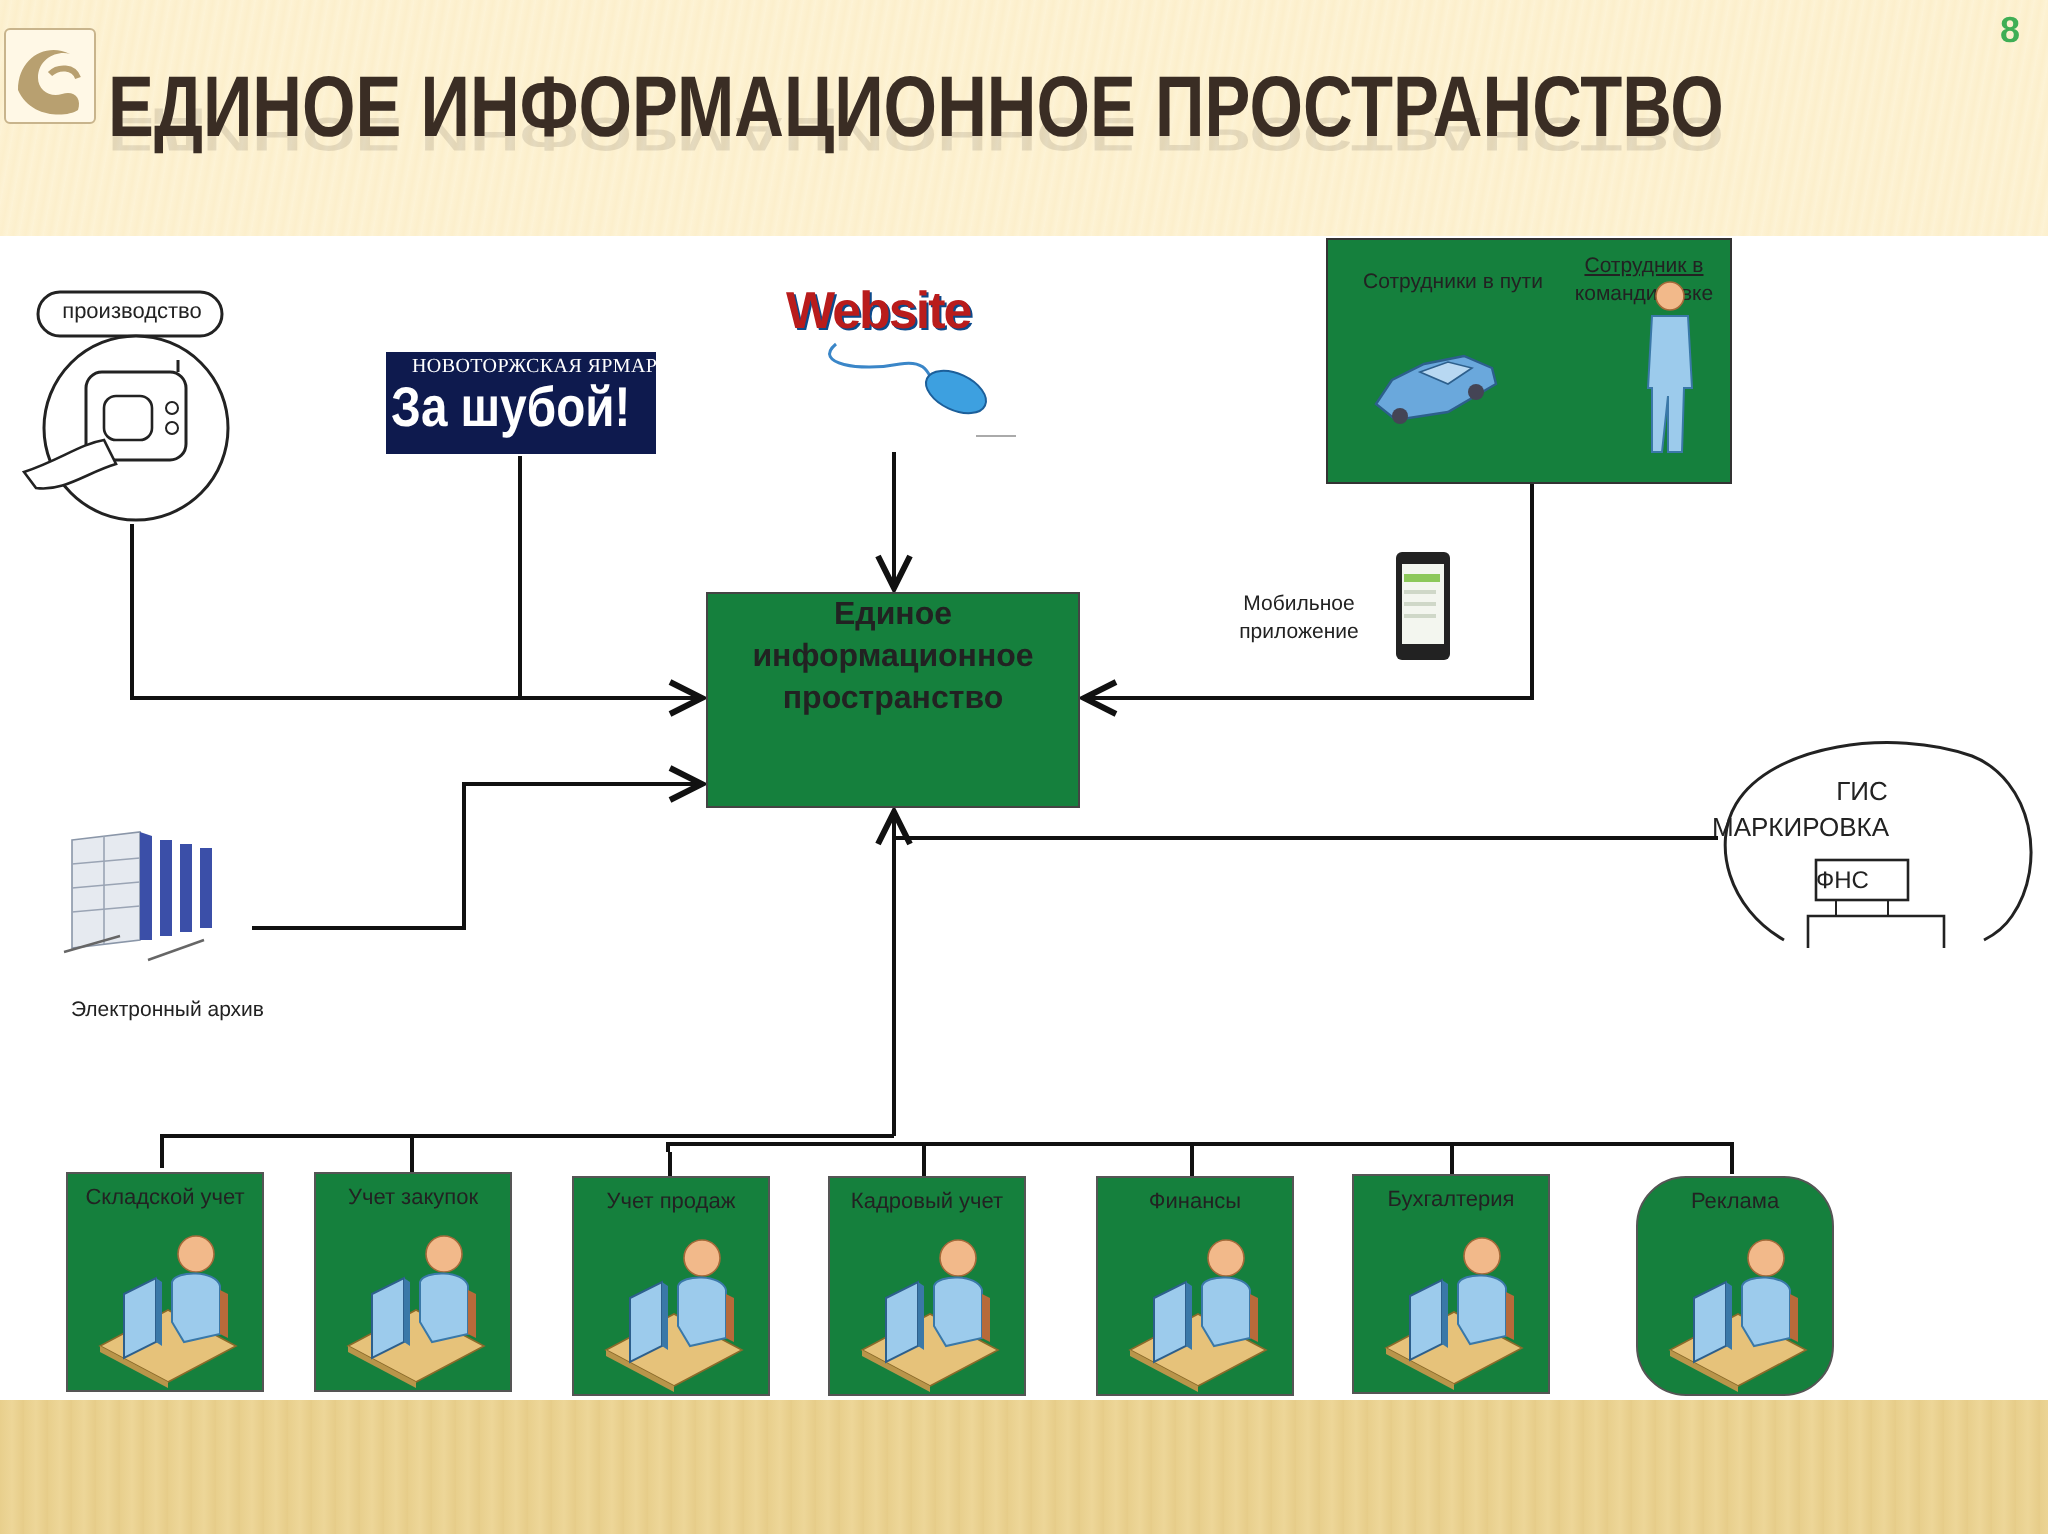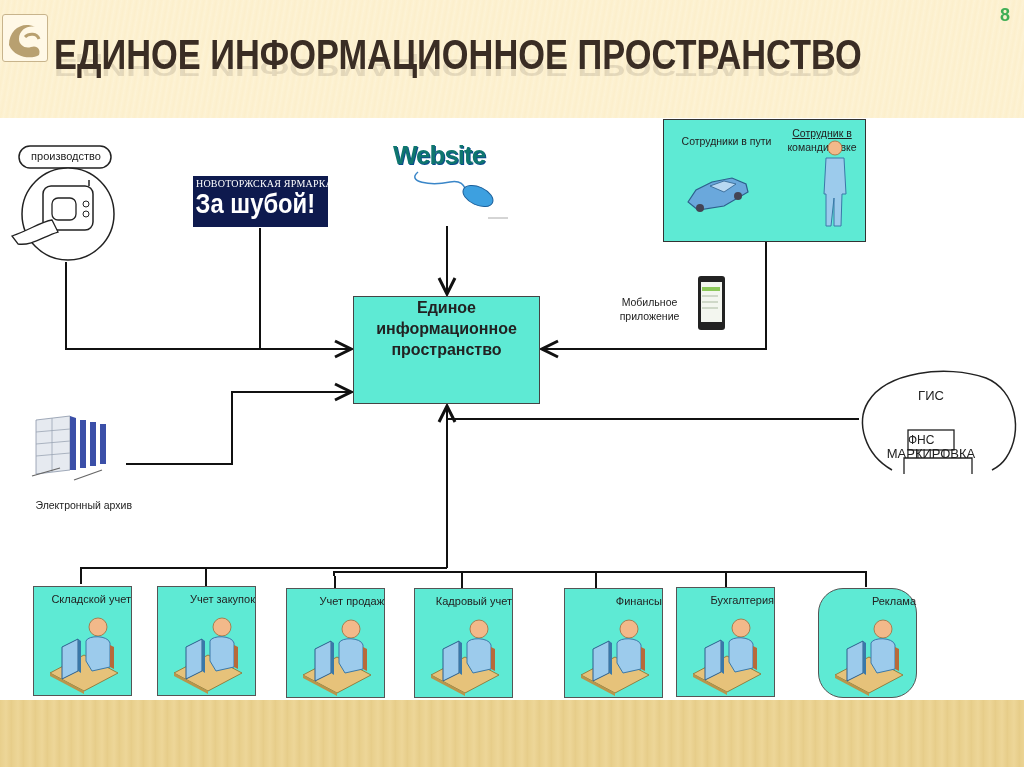--- a/index.html
+++ b/index.html
@@ -7,30 +7,30 @@
   .header { position:absolute; left:0; top:0; width:1024px; height:118px;
     background: repeating-linear-gradient(100deg, #fdf2d3 0px, #fcefcc 3px, #fdf3d6 6px); }
   .logo { position:absolute; left:2px; top:14px; width:44px; height:46px; background:#fff8e6; border:1px solid #c8b48c; border-radius:3px; }
   .title { position:absolute; left:54px; top:30px; font-family:"Liberation Sans Narrow","Liberation Sans", sans-serif; font-weight:bold; font-size:43px; color:#3a2d24; letter-spacing:0px; transform:scaleX(0.80); transform-origin:left top; white-space:nowrap; }
   .title-reflect { position:absolute; left:54px; top:80px; font-family:"Liberation Sans", sans-serif; font-weight:bold; font-size:43px; color:#3a2d24; transform:scaleX(0.80) scaleY(-0.55); transform-origin:left top; white-space:nowrap; opacity:0.12; }
   .page-num { position:absolute; left:1000px; top:5px; color:#3fae55; font-size:18px; font-weight:bold; }
   .canvas { position:absolute; left:0; top:118px; width:1024px; height:582px; background:#ffffff; }
   .footer { position:absolute; left:0; top:700px; width:1024px; height:67px;
     background: repeating-linear-gradient(90deg, #e8cf8c 0px, #edd698 6px, #e6cc88 12px); }
   svg.lines { position:absolute; left:0; top:0; width:1024px; height:767px; pointer-events:none; }
-  .box { position:absolute; background:#5eead4; border:1.5px solid #555; box-sizing:border-box; }
+  .box { position:absolute; background:#15803d; border:1.5px solid #555; box-sizing:border-box; }
   .center-box { left:353px; top:296px; width:187px; height:108px; display:flex; justify-content:center; text-align:center; font-weight:bold; font-size:16px; color:#222; line-height:21px; border:1.5px solid #444; }
   .dept { width:99px; height:110px; }
-  .dept .lbl { position:absolute; top:6px; left:0; right:0; text-align:right; font-size:11px; color:#222; }
+  .dept .lbl { position:absolute; top:6px; left:0; right:0; text-align:center; font-size:11px; color:#222; }
   .dept svg { position:absolute; left:14px; top:28px; }
   .small-txt { position:absolute; font-size:10.5px; color:#222; line-height:14px; text-align:center; }
   .sign { position:absolute; left:193px; top:176px; width:135px; height:51px; background:#0e1a4e; color:#fff; }
-  .sign .top { font-family:"Liberation Serif", serif; font-size:10px; padding:2px 3px 0 3px; letter-spacing:0.2px; white-space:nowrap; }
+  .sign .top { font-family:"Liberation Serif", serif; font-size:10px; padding:2px 3px 0 13px; letter-spacing:0.2px; white-space:nowrap; }
   .sign .big { font-weight:bold; font-size:28px; line-height:30px; padding-left:3px; transform:scaleX(0.85); transform-origin:left top; white-space:nowrap; }
-  .website { position:absolute; left:393px; top:140px; font-family:"Liberation Sans", sans-serif; font-weight:bold; font-size:26px; color:#0f766e; letter-spacing:-1px; text-shadow:1px 1px 0 #0b4a8c; }
+  .website { position:absolute; left:393px; top:140px; font-family:"Liberation Sans", sans-serif; font-weight:bold; font-size:26px; color:#b91c1c; letter-spacing:-1px; text-shadow:1px 1px 0 #0b4a8c; }
   .hand-text { font-family:Liberation Sans, sans-serif; }
 </style>
 </head>
 <body>
 
 <div class="header">
   <div class="logo">
     <svg width="44" height="46" viewBox="0 0 44 46">
       <path d="M6 30 C6 14 20 6 32 12 C26 10 16 14 16 24 C16 30 22 34 28 32 C34 30 38 34 36 40 C30 44 12 44 6 30 Z" fill="#b8a070"></path>
       <path d="M22 22 C26 18 34 18 36 24" stroke="#b8a070" stroke-width="3" fill="none"></path>
@@ -155,21 +155,21 @@
 
 <div style="position:absolute;left:856px;top:362px;width:168px;height:112px;">
   <svg width="168" height="112">
     <path d="M36 108 C8 92 0 60 12 40 C30 10 90 2 130 16 C160 28 168 70 150 96 C146 102 140 106 136 108" fill="none" stroke="#222" stroke-width="1.5"></path>
     <rect x="52" y="68" width="46" height="20" fill="#fff" stroke="#222" stroke-width="1.3"></rect>
     <line x1="62" y1="88" x2="62" y2="96" stroke="#222"></line>
     <line x1="88" y1="88" x2="88" y2="96" stroke="#222"></line>
     <path d="M48 112 V96 H116 V112" fill="none" stroke="#222" stroke-width="1.3"></path>
   </svg>
   <div class="hand-text" style="position:absolute;left:0;width:150px;top:26px;text-align:center;font-size:13px;color:#222;">ГИС</div>
-  <div class="hand-text" style="position:absolute;left:0;width:150px;top:44px;text-align:center;font-size:13px;color:#222;margin-top:40px;">МАРКИРОВКА</div>
+  <div class="hand-text" style="position:absolute;left:0;width:150px;top:44px;font-size:13px;color:#222;">МАРКИРОВКА</div>
   <div class="hand-text" style="position:absolute;left:52px;width:36px;top:71px;text-align:left;font-size:12px;color:#222;">ФНС</div>
 </div>
 
 <div id="depts">
     <div class="box dept" style="left: 33px; top: 586px;">
       <div class="lbl">Складской учет</div>
     <svg width="72" height="80" viewBox="0 0 72 80">
       <path d="M2 58 L36 40 L70 58 L36 76 Z" fill="#e6c27a" stroke="#8a6a2a" stroke-width="0.8"></path>
       <path d="M2 58 L36 76 L36 79 L2 61 Z" fill="#b9954a"></path>
       <path d="M14 32 L30 24 L30 56 L14 64 Z" fill="#9ccbec" stroke="#2d5f8c" stroke-width="1"></path>
@@ -208,21 +208,21 @@
     <svg width="72" height="80" viewBox="0 0 72 80">
       <path d="M2 58 L36 40 L70 58 L36 76 Z" fill="#e6c27a" stroke="#8a6a2a" stroke-width="0.8"></path>
       <path d="M2 58 L36 76 L36 79 L2 61 Z" fill="#b9954a"></path>
       <path d="M14 32 L30 24 L30 56 L14 64 Z" fill="#9ccbec" stroke="#2d5f8c" stroke-width="1"></path>
       <path d="M30 24 L33 26 L33 58 L30 56 Z" fill="#3a78a8"></path>
       <circle cx="50" cy="12" r="9" fill="#f2b98a" stroke="#a56a3a" stroke-width="0.8"></circle>
       <path d="M38 26 C40 20 60 20 62 28 L62 52 L44 56 L38 46 Z" fill="#9ccbec" stroke="#3a78a8" stroke-width="1"></path>
       <path d="M62 30 L66 32 L66 54 L62 52 Z" fill="#b76a3a"></path>
     </svg>
     </div>
-    <div class="box dept" style="left: 564px; top: 588px;">
+    <div class="box dept" style="left: 548px; top: 588px;">
       <div class="lbl">Финансы</div>
     <svg width="72" height="80" viewBox="0 0 72 80">
       <path d="M2 58 L36 40 L70 58 L36 76 Z" fill="#e6c27a" stroke="#8a6a2a" stroke-width="0.8"></path>
       <path d="M2 58 L36 76 L36 79 L2 61 Z" fill="#b9954a"></path>
       <path d="M14 32 L30 24 L30 56 L14 64 Z" fill="#9ccbec" stroke="#2d5f8c" stroke-width="1"></path>
       <path d="M30 24 L33 26 L33 58 L30 56 Z" fill="#3a78a8"></path>
       <circle cx="50" cy="12" r="9" fill="#f2b98a" stroke="#a56a3a" stroke-width="0.8"></circle>
       <path d="M38 26 C40 20 60 20 62 28 L62 52 L44 56 L38 46 Z" fill="#9ccbec" stroke="#3a78a8" stroke-width="1"></path>
       <path d="M62 30 L66 32 L66 54 L62 52 Z" fill="#b76a3a"></path>
     </svg>

